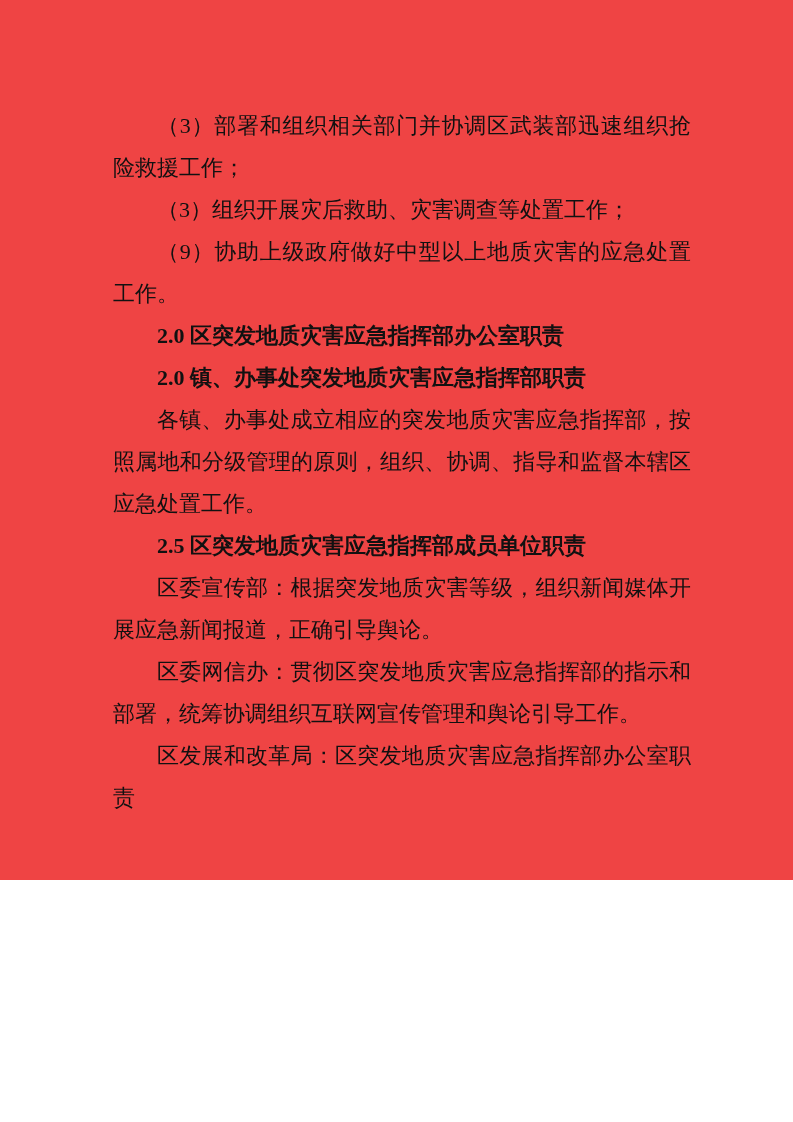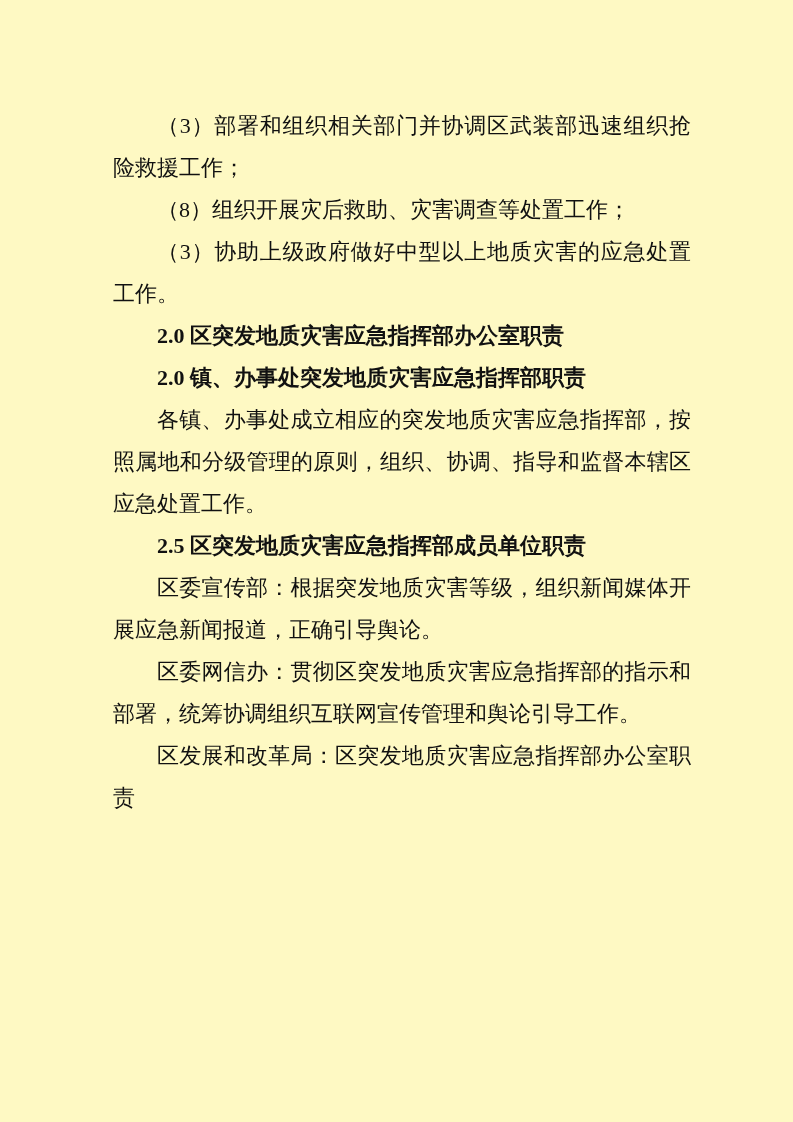--- a/index.html
+++ b/index.html
@@ -3,22 +3,22 @@
 <meta charset="utf-8">
 <style>
   html, body {
     margin: 0;
     padding: 0;
     background: #ffffff;
   }
   .page {
     position: relative;
     width: 793px;
-    height: 1122px;
-    background: #fef9c3;
+    height: 880px;
+    background: #ef4444;
     overflow: hidden;
     font-family: "Liberation Serif", "DejaVu Serif", serif;
     color: #111111;
   }
   .content {
     position: absolute;
     left: 113px;
     top: 105px;
     width: 578px;
     font-size: 22px;
@@ -38,22 +38,22 @@
   .heading {
     font-weight: bold;
   }
 </style>
 </head>
 <body>
 
 <div class="page">
   <div class="content">
     <p class="para">（3）部署和组织相关部门并协调区武装部迅速组织抢险救援工作；</p>
-    <p class="para">（8）组织开展灾后救助、灾害调查等处置工作；</p>
-    <p class="para">（3）协助上级政府做好中型以上地质灾害的应急处置工作。</p>
+    <p class="para">（3）组织开展灾后救助、灾害调查等处置工作；</p>
+    <p class="para">（9）协助上级政府做好中型以上地质灾害的应急处置工作。</p>
     <p class="heading">2.0 区突发地质灾害应急指挥部办公室职责</p>
     <p class="heading">2.0 镇、办事处突发地质灾害应急指挥部职责</p>
     <p class="para">各镇、办事处成立相应的突发地质灾害应急指挥部，按照属地和分级管理的原则，组织、协调、指导和监督本辖区应急处置工作。</p>
     <p class="heading">2.5 区突发地质灾害应急指挥部成员单位职责</p>
     <p class="para">区委宣传部：根据突发地质灾害等级，组织新闻媒体开展应急新闻报道，正确引导舆论。</p>
     <p class="para">区委网信办：贯彻区突发地质灾害应急指挥部的指示和部署，统筹协调组织互联网宣传管理和舆论引导工作。</p>
     <p class="para">区发展和改革局：区突发地质灾害应急指挥部办公室职责</p>
   </div>
 </div>
 

